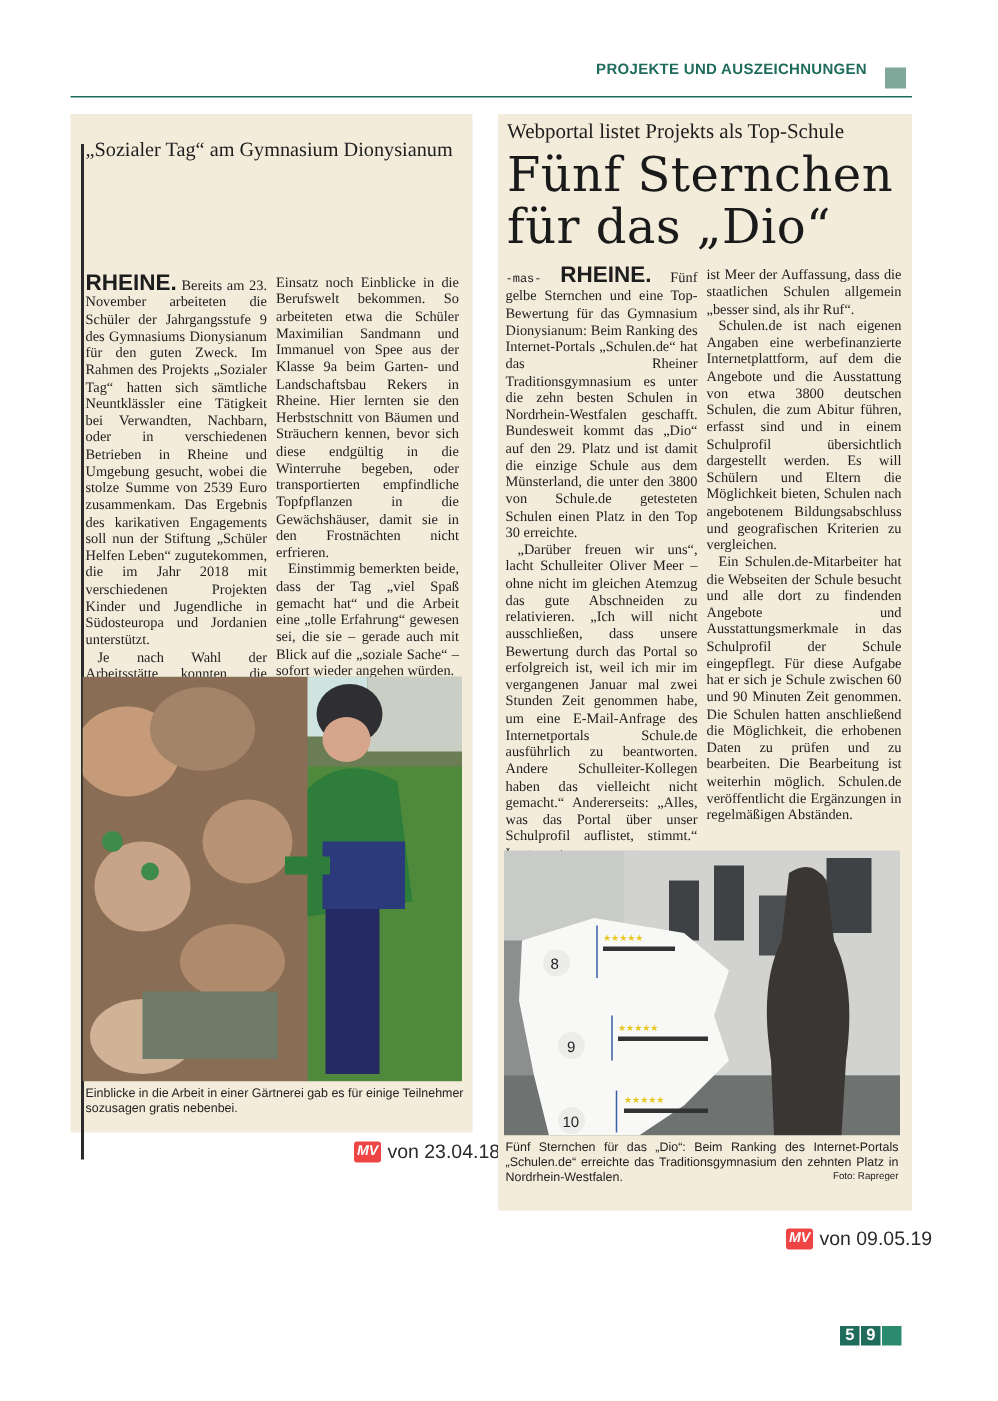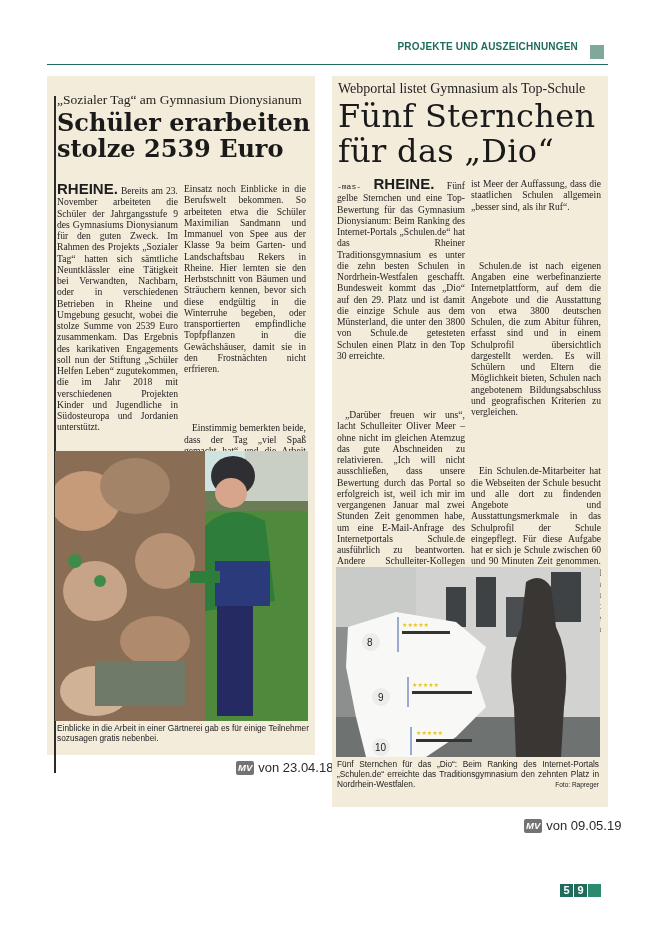--- a/index.html
+++ b/index.html
@@ -17,55 +17,51 @@
   .panel-right { left: 332px; top: 76px; width: 276px; height: 731px; }
 
   .left-rule { position: absolute; left: 7px; top: 20px; width: 1.5px; height: 677px; background: #2b2b2b; }
 
   .kicker { position: absolute; font-family: "Liberation Serif", serif; font-size: 13.5px; color: #1e1e1e; }
   .headline { position: absolute; font-family: "DejaVu Serif", serif; font-weight: bold; color: #1a1a1a; line-height: 1.08; }
 
   .col { position: absolute; font-family: "Liberation Serif", serif; font-size: 9.6px; line-height: 11.25px;
          text-align: justify; color: #1d1d1d; hyphens: manual; }
   .col p { margin: 0; text-indent: 0; }
-  .col p.ind { text-indent: 8px; margin-top: 48px; }
+  .col p.ind { text-indent: 8px; }
   .dateline { font-family: "Liberation Sans", sans-serif; font-weight: bold; font-size: 15px; }
   .byline { font-family: Liberation Mono, monospace; font-size: 8px; }
 
   .photo { position: absolute; overflow: hidden; }
   .caption { position: absolute; font-family: "Liberation Sans", sans-serif; font-size: 8.3px; line-height: 10px;
              color: #222; text-align: justify; }
   .credit { font-family: "Liberation Sans", sans-serif; font-size: 6.5px; float: right; margin-top: 1px; }
 
   .source { position: absolute; display: flex; align-items: center; gap: 4px; font-family: "Liberation Sans", sans-serif;
             font-size: 13px; color: #2a2a2a; }
-  .mv-logo { background: #737373; color: #fff; font-weight: bold; font-size: 9.5px; font-style: italic;
+  .mv-logo { background: #ef4444; color: #fff; font-weight: bold; font-size: 9.5px; font-style: italic;
              padding: 1px 2px; border-radius: 2px; line-height: 12px; }
 
   .page-num { position: absolute; left: 560px; top: 884px; display: flex; gap: 1px; }
   .page-num span { display: inline-block; width: 13px; height: 13px; background: #1f6b5c; color: #fff;
                    font-family: "Liberation Sans", sans-serif; font-weight: bold; font-size: 11px;
                    text-align: center; line-height: 13px; }
   .page-num span.blank { background: #2c8b6e; }
 </style>
 </head>
 <body>
 
 <div class="section-header">
   <span class="section-title">PROJEKTE UND AUSZEICHNUNGEN</span>
   <span class="section-square"></span>
 </div>
 
 <div class="panel panel-left">
   <div class="left-rule"></div>
   <div class="kicker" style="left:10px; top:16px;">„Sozialer Tag“ am Gymnasium Dionysianum</div>
-  <div class="headline" style="left:10px; top:34px; font-size:24px;">
-    <div>Schüler erarbeiten</div>
-    <div>stolze 2539 Euro</div>
-  </div>
 
   <div class="col" style="left:10px; top:107px; width:121px;">
     <p><span class="dateline">RHEINE.</span><span> Bereits am 23. November arbeiteten die Schüler der Jahrgangsstufe 9 des Gymnasiums Dionysianum für den guten Zweck. Im Rahmen des Projekts „Sozialer Tag“ hatten sich sämtliche Neuntklässler eine Tätigkeit bei Verwandten, Nachbarn, oder in verschiedenen Betrieben in Rheine und Umgebung gesucht, wobei die stolze Summe von 2539 Euro zusammenkam. Das Ergebnis des karikativen Engagements soll nun der Stiftung „Schüler Helfen Leben“ zugutekommen, die im Jahr 2018 mit verschiedenen Projekten Kinder und Jugendliche in Südosteuropa und Jordanien unterstützt.</span></p>
     <p class="ind">Je nach Wahl der Arbeitsstätte konnten die Schüler zusätzlich zu ihrem sozialen</p>
   </div>
   <div class="col" style="left:137px; top:107px; width:122px;">
     <p>Einsatz noch Einblicke in die Berufswelt bekommen. So arbeiteten etwa die Schüler Maximilian Sandmann und Immanuel von Spee aus der Klasse 9a beim Garten- und Landschaftsbau Rekers in Rheine. Hier lernten sie den Herbstschnitt von Bäumen und Sträuchern kennen, bevor sich diese endgültig in die Winterruhe begeben, oder transportierten empfindliche Topfpflanzen in die Gewächshäuser, damit sie in den Frostnächten nicht erfrieren.</p>
     <p class="ind">Einstimmig bemerkten beide, dass der Tag „viel Spaß gemacht hat“ und die Arbeit eine „tolle Erfahrung“ gewesen sei, die sie – gerade auch mit Blick auf die „soziale Sache“ – sofort wieder angehen würden.</p>
   </div>
 
@@ -95,21 +91,21 @@
   </div>
   <div class="caption" style="left:10px; top:647px; width:252px;">Einblicke in die Arbeit in einer Gärtnerei gab es für einige Teilnehmer sozusagen gratis nebenbei.</div>
 </div>
 
 <div class="source" style="left:236px; top:760px;">
   <span class="mv-logo">MV</span>
   <span>von 23.04.18</span>
 </div>
 
 <div class="panel panel-right">
-  <div class="kicker" style="left:6px; top:5px; font-size:14px;">Webportal listet Gymnasium als Top-Schule</div>
+  <div class="kicker" style="left:6px; top:5px; font-size:14px;">Webportal listet Projekts als Top-Schule</div>
   <div class="headline" style="left:6px; top:23px; font-size:32px; font-weight:normal; letter-spacing:0.3px;">
     <div>Fünf Sternchen</div>
     <div>für das „Dio“</div>
   </div>
 
   <div class="col" style="left:5px; top:102px; width:128px;">
     <p><span class="byline">-mas-</span> <span class="dateline">RHEINE.</span><span> Fünf gelbe Sternchen und eine Top-Bewertung für das Gymnasium Dionysianum: Beim Ranking des Internet-Portals „Schulen.de“ hat das Rheiner Traditionsgymnasium es unter die zehn besten Schulen in Nordrhein-Westfalen geschafft. Bundesweit kommt das „Dio“ auf den 29. Platz und ist damit die einzige Schule aus dem Münsterland, die unter den 3800 von Schule.de getesteten Schulen einen Platz in den Top 30 erreichte.</span></p>
     <p class="ind">„Darüber freuen wir uns“, lacht Schulleiter Oliver Meer – ohne nicht im gleichen Atemzug das gute Abschneiden zu relativieren. „Ich will nicht ausschließen, dass unsere Bewertung durch das Portal so erfolgreich ist, weil ich mir im vergangenen Januar mal zwei Stunden Zeit genommen habe, um eine E-Mail-Anfrage des Internetportals Schule.de ausführlich zu beantworten. Andere Schulleiter-Kollegen haben das vielleicht nicht gemacht.“ Andererseits: „Alles, was das Portal über unser Schulprofil auflistet, stimmt.“ Insgesamt</p>
   </div>
   <div class="col" style="left:139px; top:102px; width:130px;">

